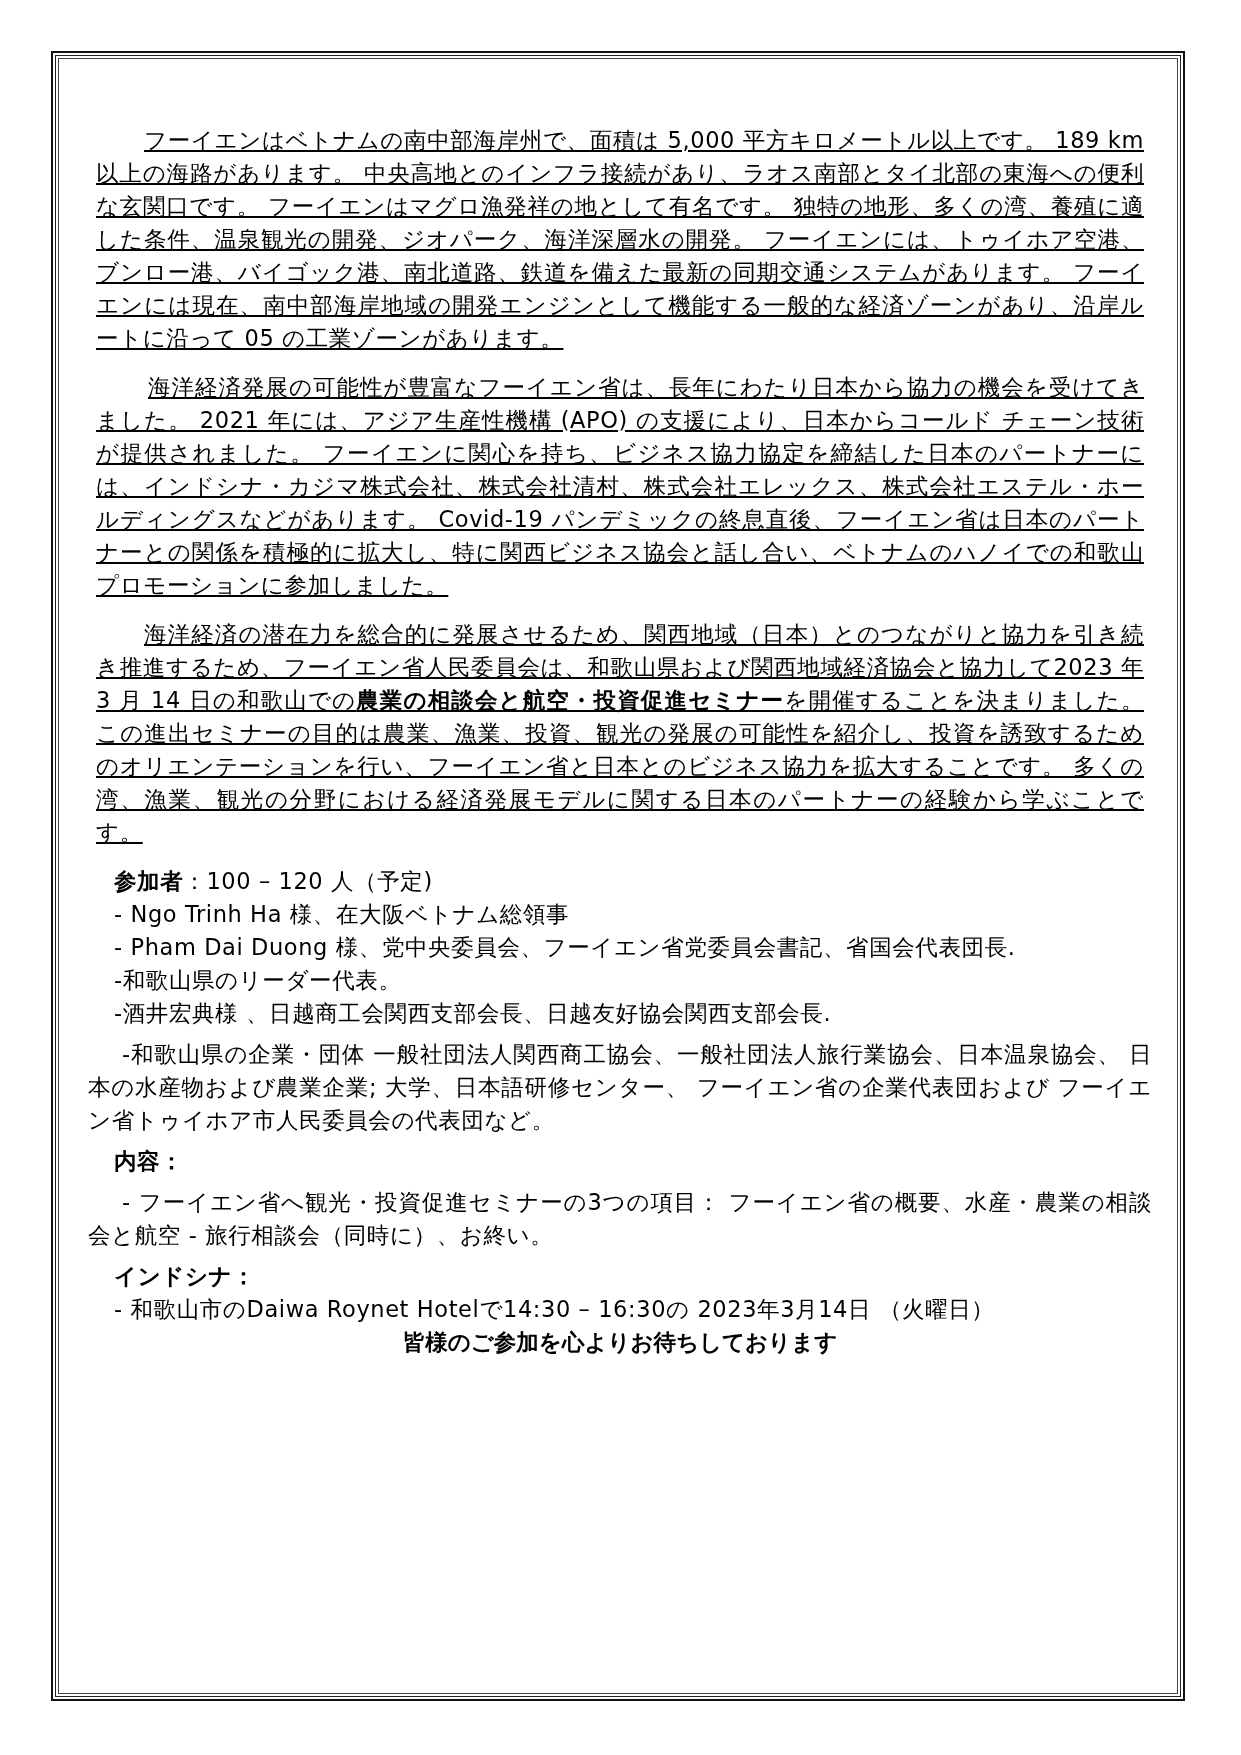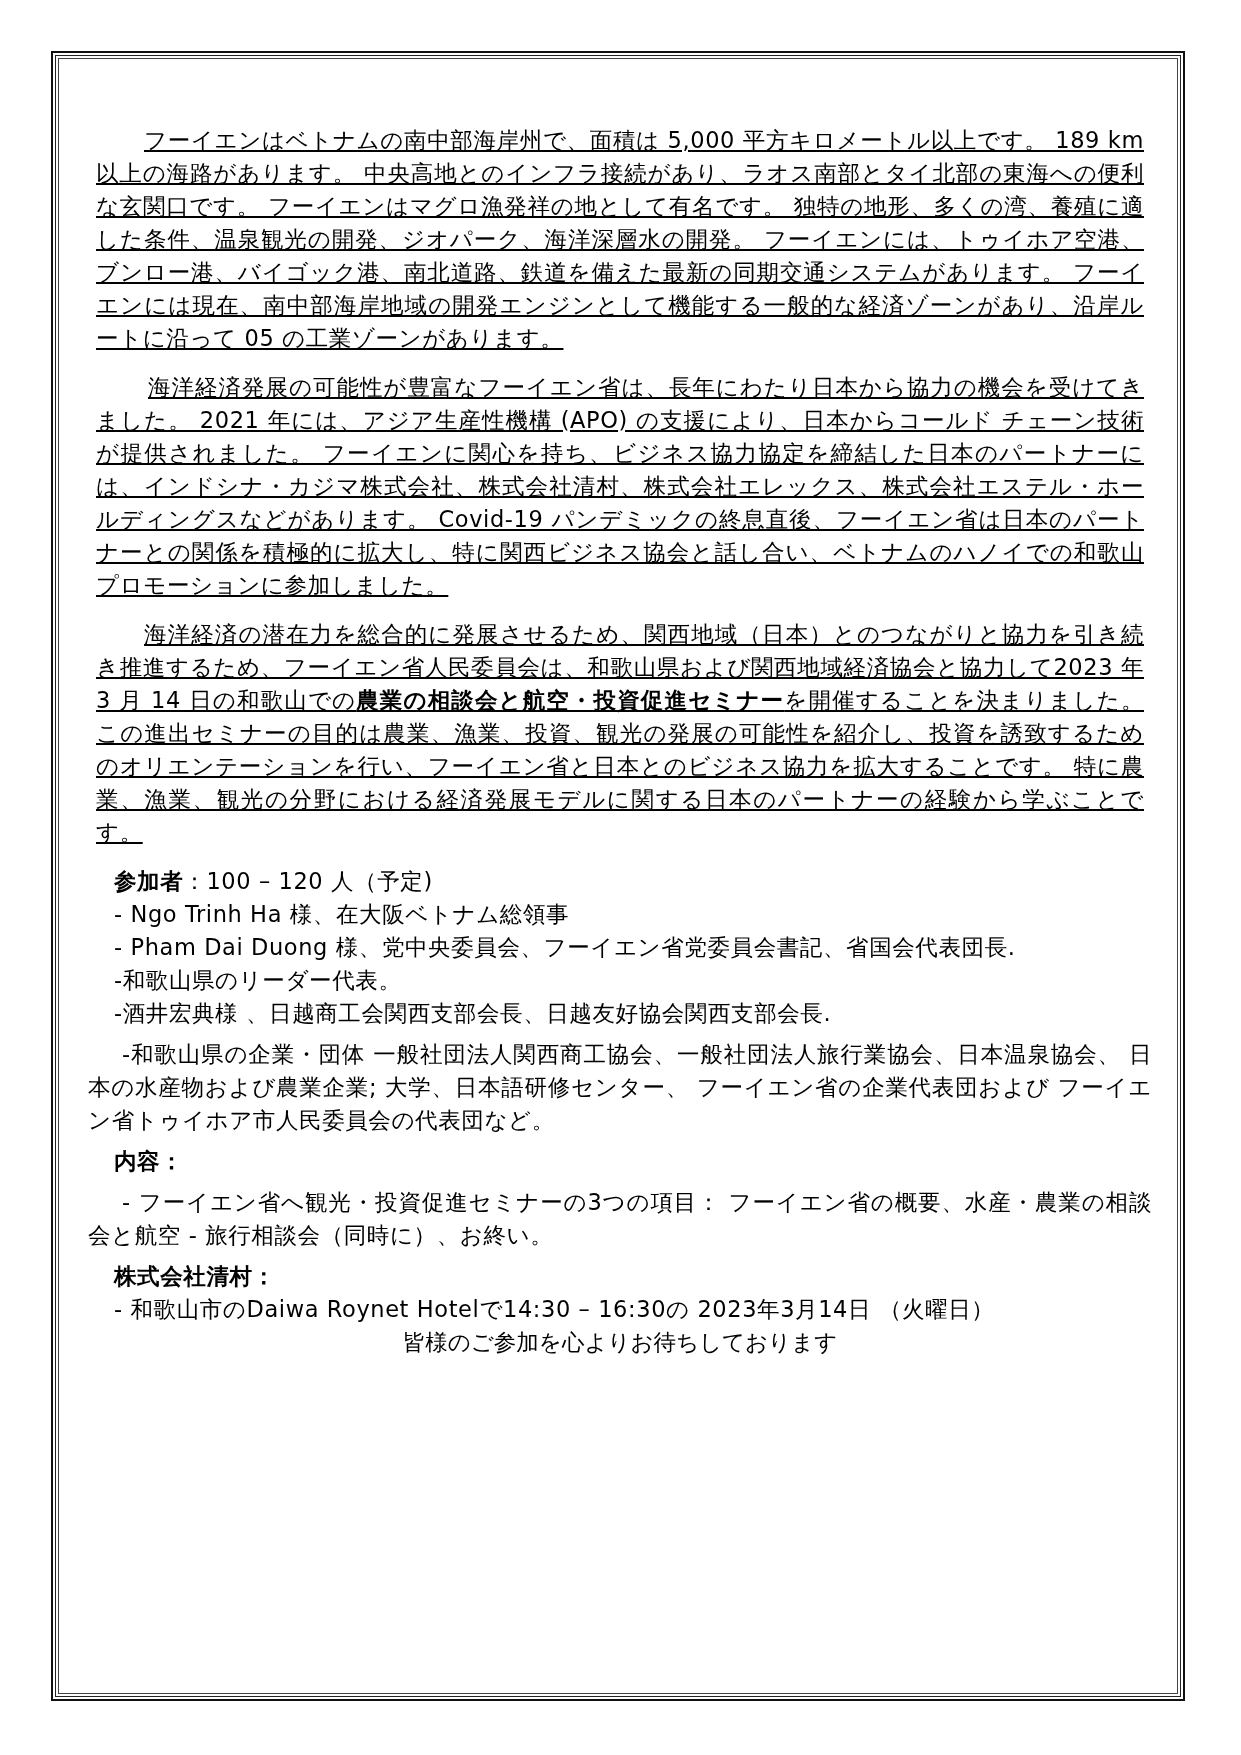--- a/index.html
+++ b/index.html
@@ -15,44 +15,44 @@
   .header { text-align: center; }
   .title { font-size: 23px; font-weight: bold; line-height: 34px; }
   .subtitle { font-size: 23px; line-height: 32px; }
   .dateline { font-size: 23px; font-style: italic; line-height: 32px; }
   .body { margin-top: 38px; font-size: 22.5px; line-height: 33px; letter-spacing: 0.6px; text-align: justify; }
   .para { margin: 16px; text-indent: 48px; text-decoration: underline; }
   .para.p2 { text-indent: 52px; }
   .bold { font-weight: bold; }
   .line { padding-left: 34px; }
   .cont-first { text-indent: 34px; margin: 8px; }
-  .closing { text-align: center; font-weight: normal; font-size: 22.5px; line-height: 33px; }
+  .closing { text-align: center; font-weight: bold; font-size: 22.5px; line-height: 33px; }
 </style>
 </head>
 <body>
 
 <div class="frame-outer"></div>
 <div class="frame-mid"></div>
 <div class="frame-inner"></div>
 
 <div class="page">
 
   <div class="body">
     <p class="para">フーイエンはベトナムの南中部海岸州で、面積は 5,000 平方キロメートル以上です。 189 km 以上の海路があります。 中央高地とのインフラ接続があり、ラオス南部とタイ北部の東海への便利な玄関口です。 フーイエンはマグロ漁発祥の地として有名です。 独特の地形、多くの湾、養殖に適した条件、温泉観光の開発、ジオパーク、海洋深層水の開発。 フーイエンには、トゥイホア空港、ブンロー港、バイゴック港、南北道路、鉄道を備えた最新の同期交通システムがあります。 フーイエンには現在、南中部海岸地域の開発エンジンとして機能する一般的な経済ゾーンがあり、沿岸ルートに沿って 05 の工業ゾーンがあります。</p>
     <p class="para p2">海洋経済発展の可能性が豊富なフーイエン省は、長年にわたり日本から協力の機会を受けてきました。 2021 年には、アジア生産性機構 (APO) の支援により、日本からコールド チェーン技術が提供されました。 フーイエンに関心を持ち、ビジネス協力協定を締結した日本のパートナーには、インドシナ・カジマ株式会社、株式会社清村、株式会社エレックス、株式会社エステル・ホールディングスなどがあります。 Covid-19 パンデミックの終息直後、フーイエン省は日本のパートナーとの関係を積極的に拡大し、特に関西ビジネス協会と話し合い、ベトナムのハノイでの和歌山プロモーションに参加しました。</p>
-    <p class="para"><span>海洋経済の潜在力を総合的に発展させるため、関西地域（日本）とのつながりと協力を引き続き推進するため、フーイエン省人民委員会は、和歌山県および関西地域経済協会と協力して2023 年 3 月 14 日の和歌山での</span><span class="bold">農業の相談会と航空・投資促進セミナー</span><span>を開催することを決まりました。この進出セミナーの目的は農業、漁業、投資、観光の発展の可能性を紹介し、投資を誘致するためのオリエンテーションを行い、フーイエン省と日本とのビジネス協力を拡大することです。 特に農業、漁業、観光の分野における経済発展モデルに関する日本のパートナーの経験から学ぶことです。</span></p>
+    <p class="para"><span>海洋経済の潜在力を総合的に発展させるため、関西地域（日本）とのつながりと協力を引き続き推進するため、フーイエン省人民委員会は、和歌山県および関西地域経済協会と協力して2023 年 3 月 14 日の和歌山での</span><span class="bold">農業の相談会と航空・投資促進セミナー</span><span>を開催することを決まりました。この進出セミナーの目的は農業、漁業、投資、観光の発展の可能性を紹介し、投資を誘致するためのオリエンテーションを行い、フーイエン省と日本とのビジネス協力を拡大することです。 多くの湾、漁業、観光の分野における経済発展モデルに関する日本のパートナーの経験から学ぶことです。</span></p>
 
     <div class="line"><span class="bold">参加者</span><span>：</span><span>100 – 120 人（予定)</span></div>
     <div class="line">- Ngo Trinh Ha 様、在大阪ベトナム総領事</div>
     <div class="line">- Pham Dai Duong 様、党中央委員会、フーイエン省党委員会書記、省国会代表団長.</div>
     <div class="line">-和歌山県のリーダー代表。</div>
     <div class="line">-酒井宏典様 、日越商工会関西支部会長、日越友好協会関西支部会長.</div>
     <p class="cont-first">-和歌山県の企業・団体 一般社団法人関西商工協会、一般社団法人旅行業協会、日本温泉協会、 日本の水産物および農業企業; 大学、日本語研修センター、 フーイエン省の企業代表団および フーイエン省トゥイホア市人民委員会の代表団など。</p>
 
     <div class="line bold">内容：</div>
     <p class="cont-first">- フーイエン省へ観光・投資促進セミナーの3つの項目： フーイエン省の概要、水産・農業の相談会と航空 - 旅行相談会（同時に）、お終い。</p>
 
-    <div class="line bold">株式会社清村：</div>
+    <div class="line bold">インドシナ：</div>
     <div class="line">- 和歌山市のDaiwa Roynet Hotelで14:30 – 16:30の 2023年3月14日 （火曜日）</div>
   </div>
 
   <div class="closing">皆様のご参加を心よりお待ちしております</div>
 </div>
 
 </body></html>

